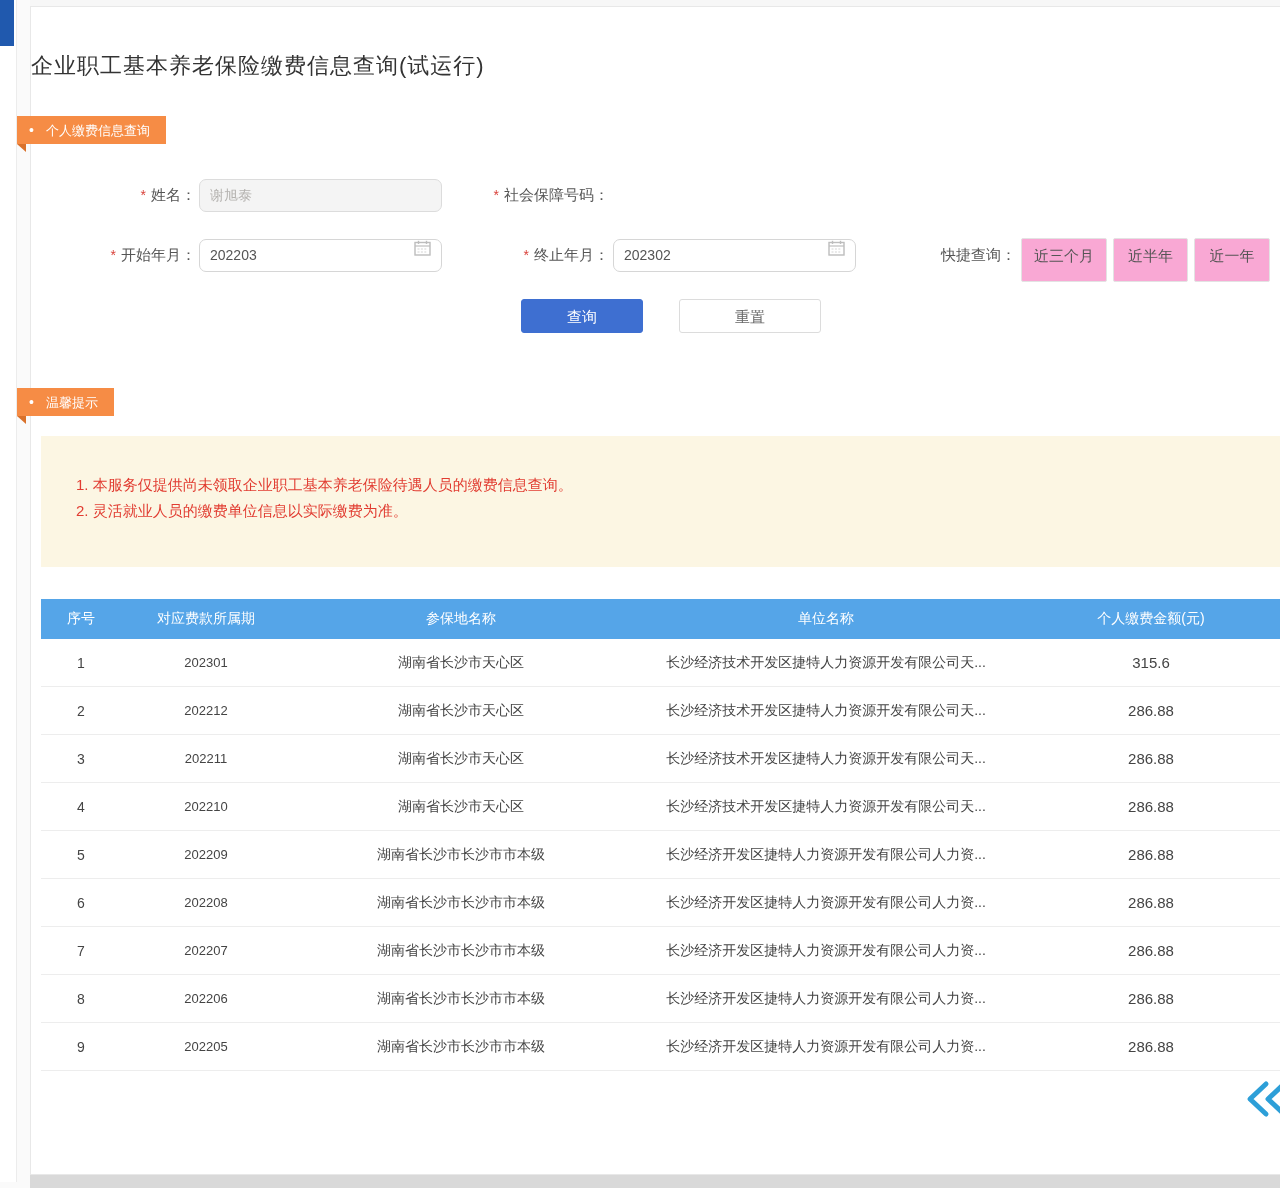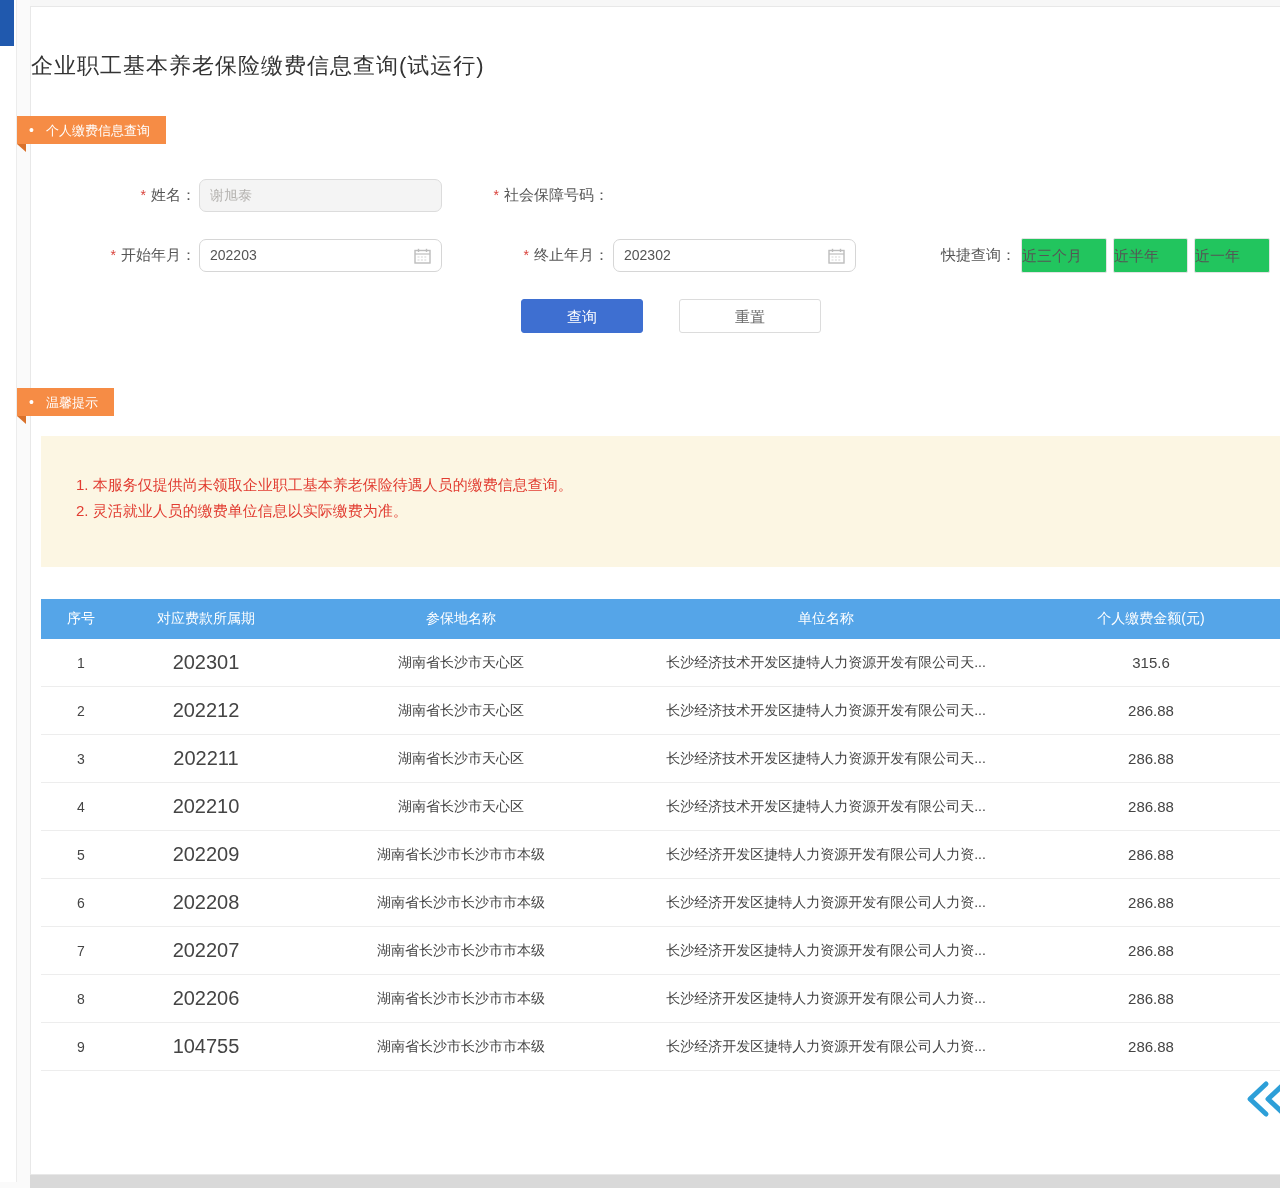--- a/index.html
+++ b/index.html
@@ -37,26 +37,26 @@
   
   .form-label {
     position:absolute; text-align:right; font-size:15px; color:#555; line-height:32px;
   }
   .req { color:#d9413a; margin-right:5px; font-size:14px; }
   .field {
     position:absolute; height:33px; border:1px solid #d6d6d6; border-radius:7px;
     font-size:14px; line-height:31px; padding:0 10px; background:#fff; color:#555;
   }
   .field.disabled { background:#f4f4f4; color:#b4b2af; border-color:#dcdcdc; }
-  .date-field { display:flex; align-items:center; justify-content:space-between; }
+  .date-field { display:flex; align-items:flex-start; justify-content:space-between; }
   .cal-icon { width:17px; height:16px; flex:0 0 auto; opacity:.65; }
   .quick-label { line-height:34px; }
   .quick-btn {
-    position:absolute; height:35px; line-height:34px; text-align:left;
-    border:1px solid #e3e3e3; background:#22c55e; color:#555; font-size:15px;
+    position:absolute; height:44px; line-height:34px; text-align:center;
+    border:1px solid #e3e3e3; background:#f9a8d4; color:#555; font-size:15px;
     border-radius:2px; cursor:pointer;
   }
   .btn {
     position:absolute; height:34px; line-height:34px; text-align:center;
     font-size:15px; border-radius:3px; cursor:pointer;
   }
   .btn-primary { background:#3e6fd1; color:#fff; border:1px solid #3e6fd1; }
   .btn-plain   { background:#fff; color:#666; border:1px solid #dcdcdc; }
   
   .notice {
@@ -64,21 +64,21 @@
     background:#fcf6e3; padding:36px 20px 0 35px;
   }
   .notice-line { color:#e13c31; font-size:15px; line-height:26px; }
   
   .table { position:absolute; left:10px; right:0; top:592px; }
   .thead { display:flex; height:40px; background:#55a5e8; color:#fff; align-items:center; }
   .trow  { display:flex; height:48px; align-items:center; background:#fff; border-bottom:1px solid #ededed; }
   .tcell { text-align:center; font-size:14px; color:#444; overflow:hidden; white-space:nowrap; }
   .thead .tcell { color:#fff; font-size:14px; }
   .col0 { flex:0 0 80px; }
-  .col1 { flex:0 0 170px; font-size:20px; }
+  .col1 { flex:0 0 170px; font-size:13px; }
   .col2 { flex:0 0 340px; }
   .col3 { flex:0 0 390px; }
   .col4 { flex:0 0 260px; font-size:15px; }
   .thead .col1, .thead .col4 { font-size:14px; }
   
   .collapse-ctl { position:absolute; right:-10px; top:1072px; width:46px; height:40px; cursor:pointer; }
   
   .bottom-strip { position:absolute; left:30px; right:0; bottom:0; height:13px; background:#d9d9d9; }
 </style>
 </head>
@@ -214,21 +214,21 @@
         </div>
         <div class="trow">
           <div class="tcell col0">8</div>
           <div class="tcell col1">202206</div>
           <div class="tcell col2">湖南省长沙市长沙市市本级</div>
           <div class="tcell col3">长沙经济开发区捷特人力资源开发有限公司人力资...</div>
           <div class="tcell col4">286.88</div>
         </div>
         <div class="trow">
           <div class="tcell col0">9</div>
-          <div class="tcell col1">104755</div>
+          <div class="tcell col1">202205</div>
           <div class="tcell col2">湖南省长沙市长沙市市本级</div>
           <div class="tcell col3">长沙经济开发区捷特人力资源开发有限公司人力资...</div>
           <div class="tcell col4">286.88</div>
         </div>
       </div>
   </div>
 
   <svg class="collapse-ctl" viewBox="0 0 46 40">
     <path d="M22 5 L6 20 L22 35" fill="none" stroke="#2d9fd8" stroke-width="5" stroke-linecap="round" stroke-linejoin="round"></path>
     <path d="M40 5 L24 20 L40 35" fill="none" stroke="#2d9fd8" stroke-width="5" stroke-linecap="round" stroke-linejoin="round"></path>

